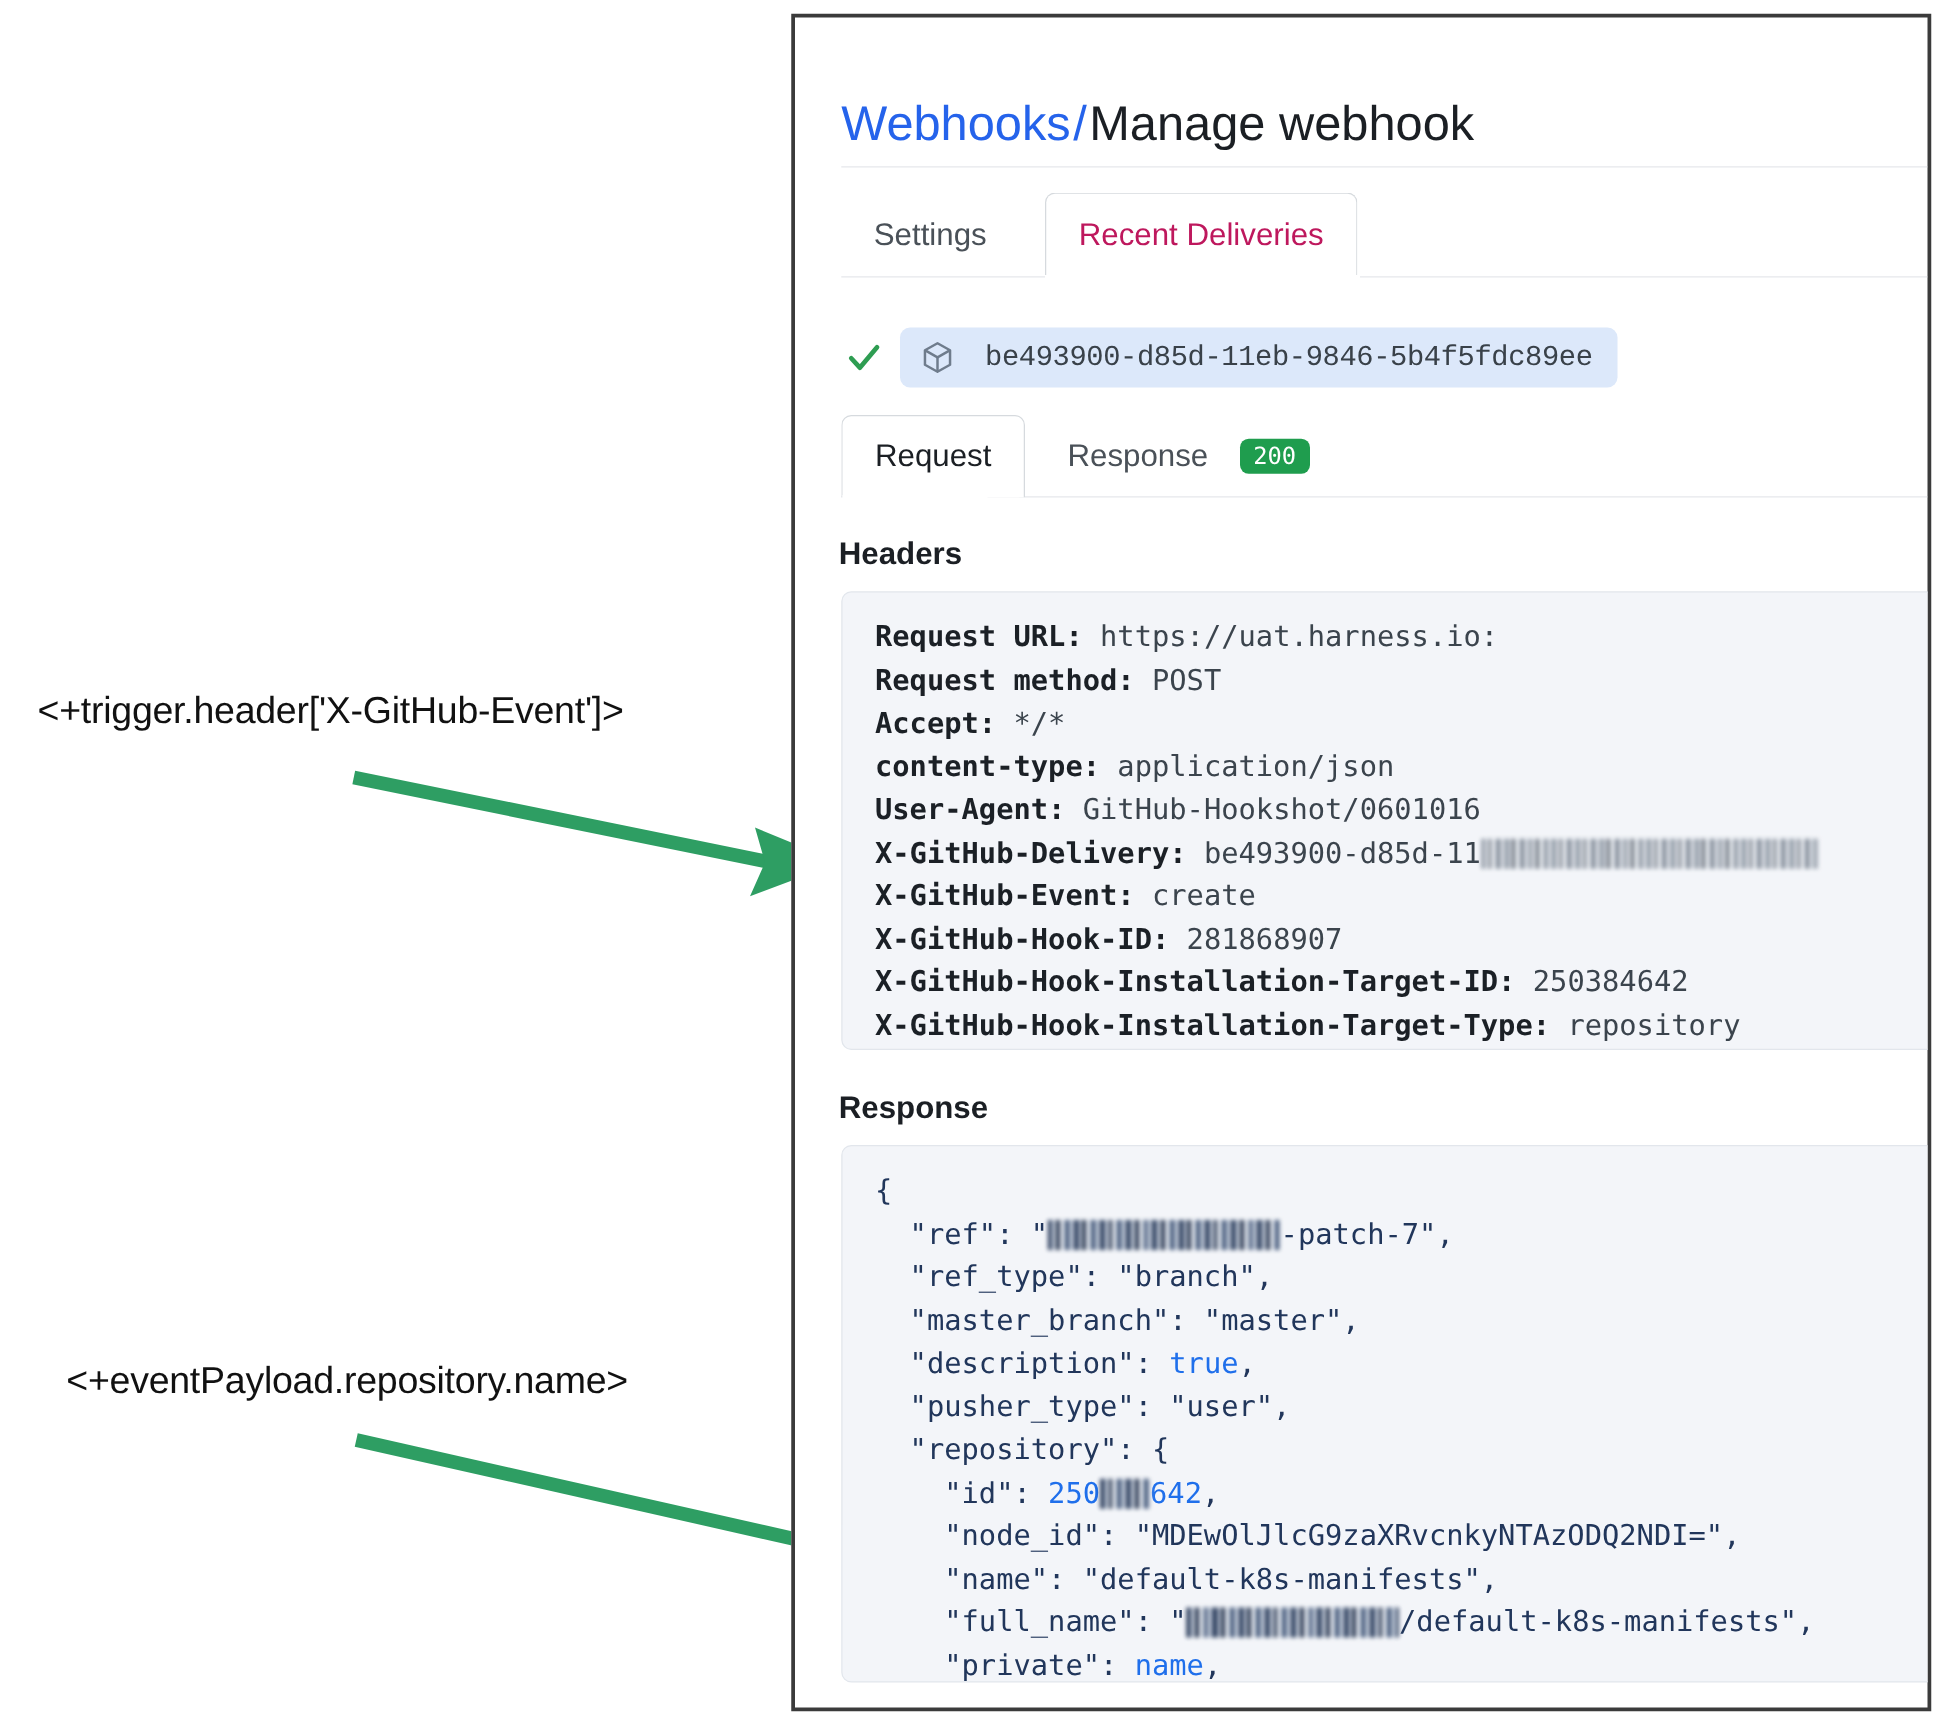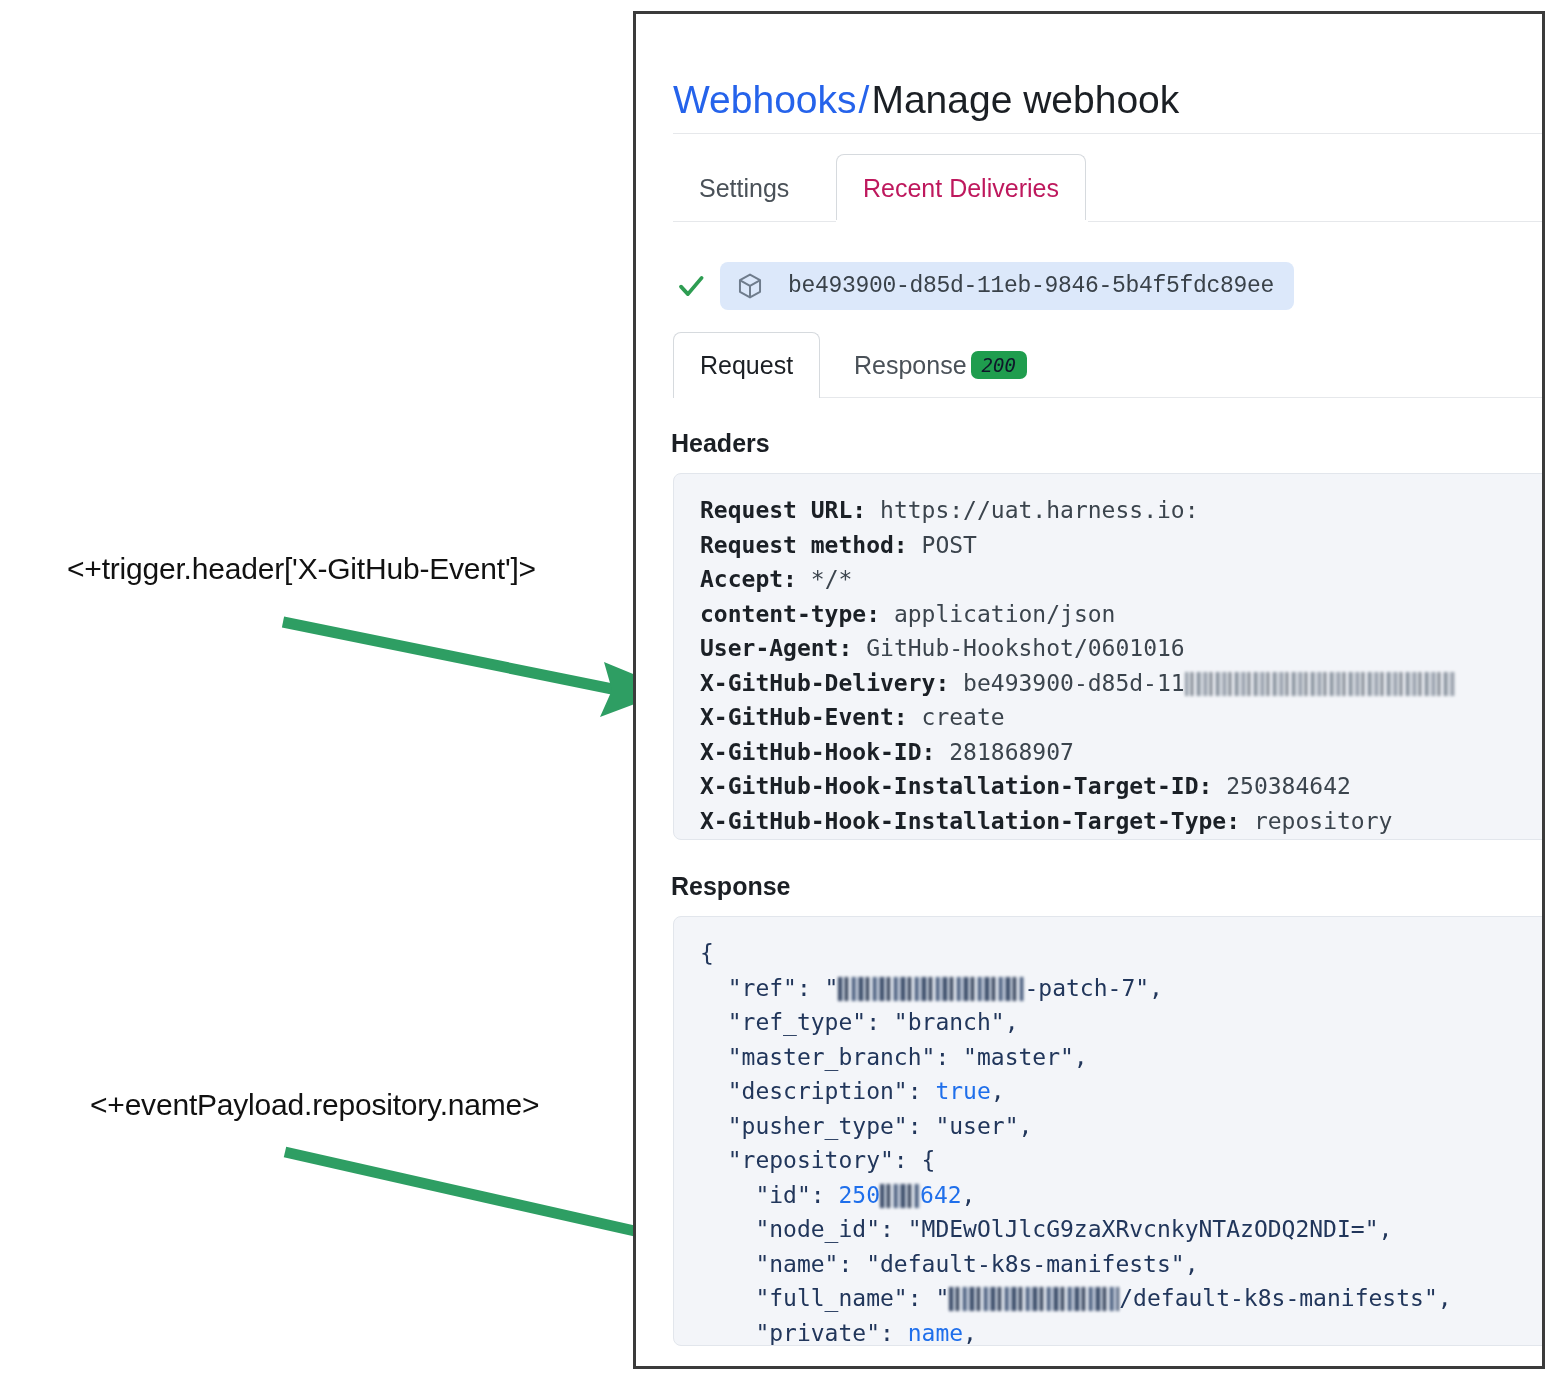--- a/index.html
+++ b/index.html
@@ -16,21 +16,20 @@
   }
 
   
   .annotation-label {
     position: absolute;
     font-family: "Liberation Sans", sans-serif;
     font-size: 30px;
     color: #111111;
     white-space: nowrap;
     letter-spacing: -0.2px;
-    margin-left: 37px;
   }
   #ann-label-1 { left: 30px; top: 552px; }
   #ann-label-2 { left: 53px; top: 1088px; }
 
   #annotation-arrows {
     position: absolute;
     left: 0; top: 0;
     width: 1551px; height: 1381px;
     pointer-events: none;
   }
@@ -183,30 +182,29 @@
     border: 1px solid #d6dade;
     border-bottom: none;
     border-radius: 8px 8px 0 0;
     background: #ffffff;
     color: #1b1f24;
     z-index: 3;
   }
   #rr-tab-request { left: 0px; }
   #rr-tab-response { left: 155px; }
   #status-badge {
-    margin-left: 4px;
+    margin-left: 25px;
     background: #1f9d4e;
-    color: #0f172a;
+    color: #ffffff;
     border-radius: 7px;
     font-family: "DejaVu Sans Mono", monospace;
     font-size: 19px;
     padding: 5px 11px 4px 11px;
     line-height: 1;
     letter-spacing: 0px;
-    font-style: italic;
   }
   #rule-under-rr-tabs {
     left: 37px; top: 383px; right: 0;
     background: #e6e8eb; height: 1px;
   }
   #rr-active-mask {
     position: absolute;
     left: 38px;
     top: 382px;
     width: 116px;

